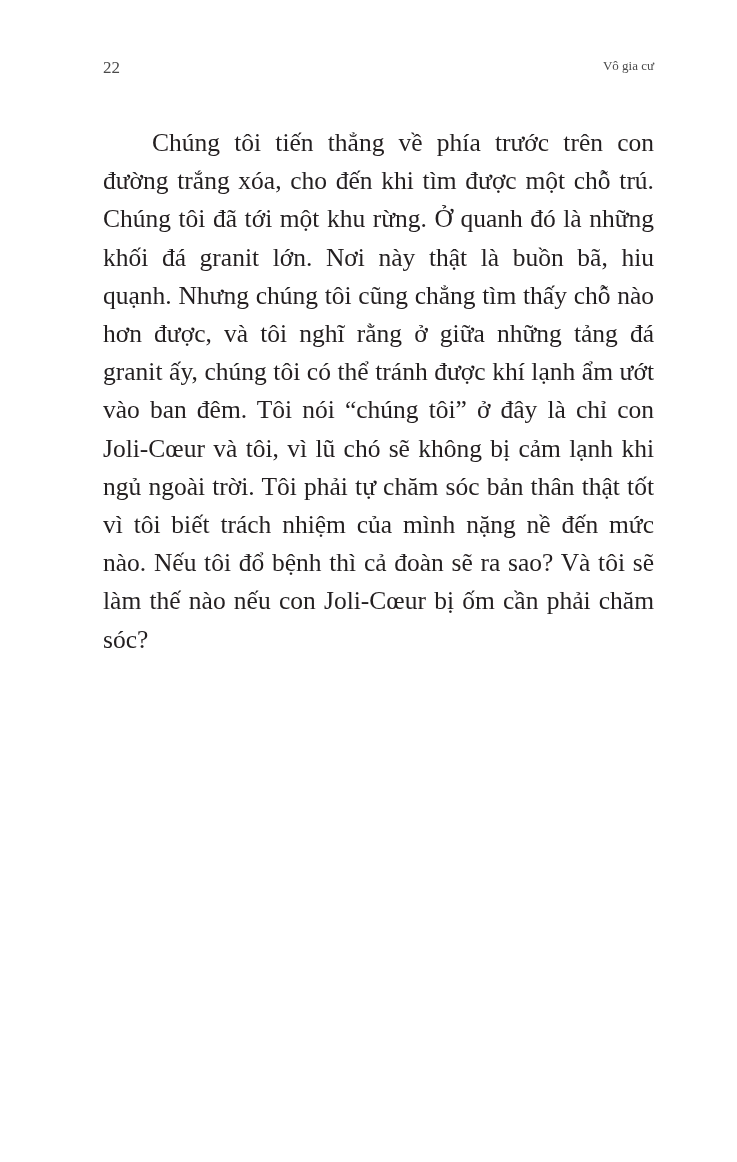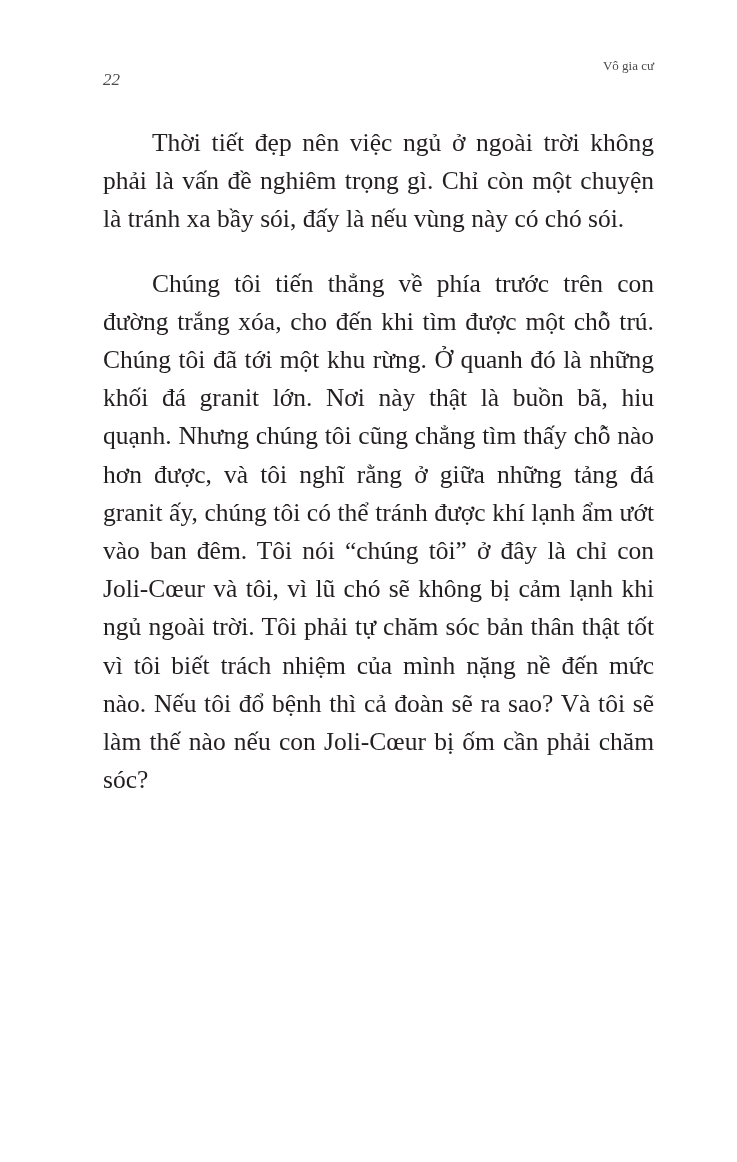--- a/index.html
+++ b/index.html
@@ -20,22 +20,21 @@
       top: 58px;
       left: 103px;
       width: 551px;
       height: 24px;
       font-size: 17px;
       color: #4a4a4a;
     }
     .page-number {
       position: absolute;
       left: 0;
-      top: 12px;
-      font-style: italic;
+      top: 0;
     }
     .book-title {
       position: absolute;
       right: 0;
       top: 0;
       font-size: 13px;
     }
     .body-text {
       position: absolute;
       top: 124px;
@@ -57,15 +56,14 @@
   </style>
 </head>
 <body>
 
 <div class="running-header">
   <span class="page-number">22</span>
   <span class="book-title">Vô gia cư</span>
 </div>
 
 <div class="body-text">
-  <p class="paragraph indent">Thời tiết đẹp nên việc ngủ ở ngoài trời không phải là vấn đề nghiêm trọng gì. Chỉ còn một chuyện là tránh xa bầy sói, đấy là nếu vùng này có chó sói.</p>
   <p class="paragraph indent">Chúng tôi tiến thẳng về phía trước trên con đường trắng xóa, cho đến khi tìm được một chỗ trú. Chúng tôi đã tới một khu rừng. Ở quanh đó là những khối đá granit lớn. Nơi này thật là buồn bã, hiu quạnh. Nhưng chúng tôi cũng chẳng tìm thấy chỗ nào hơn được, và tôi nghĩ rằng ở giữa những tảng đá granit ấy, chúng tôi có thể tránh được khí lạnh ẩm ướt vào ban đêm. Tôi nói “chúng tôi” ở đây là chỉ con Joli-Cœur và tôi, vì lũ chó sẽ không bị cảm lạnh khi ngủ ngoài trời. Tôi phải tự chăm sóc bản thân thật tốt vì tôi biết trách nhiệm của mình nặng nề đến mức nào. Nếu tôi đổ bệnh thì cả đoàn sẽ ra sao? Và tôi sẽ làm thế nào nếu con Joli-Cœur bị ốm cần phải chăm sóc?</p>
 </div>
 
 </body></html>

